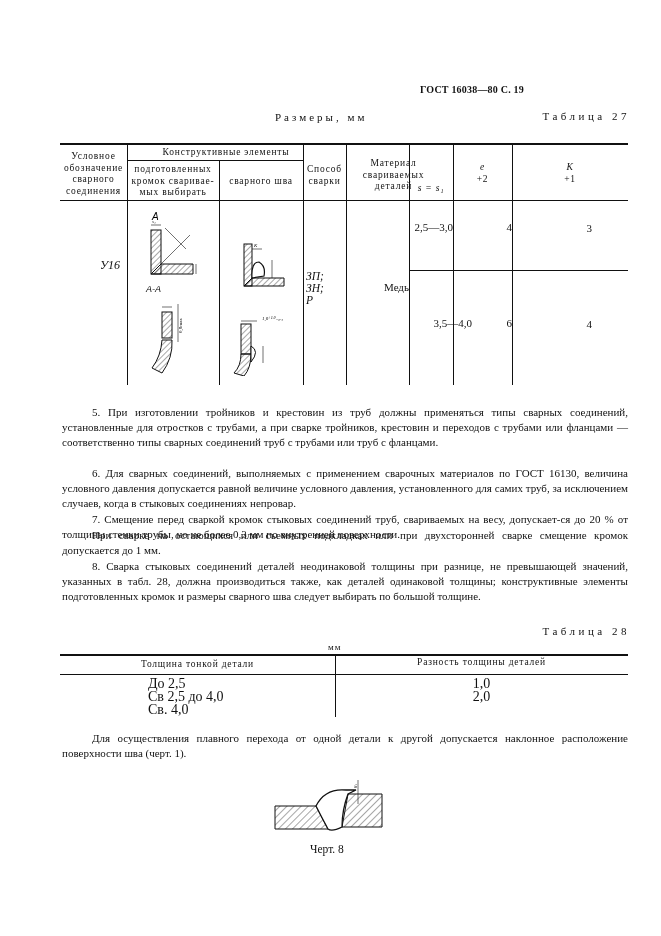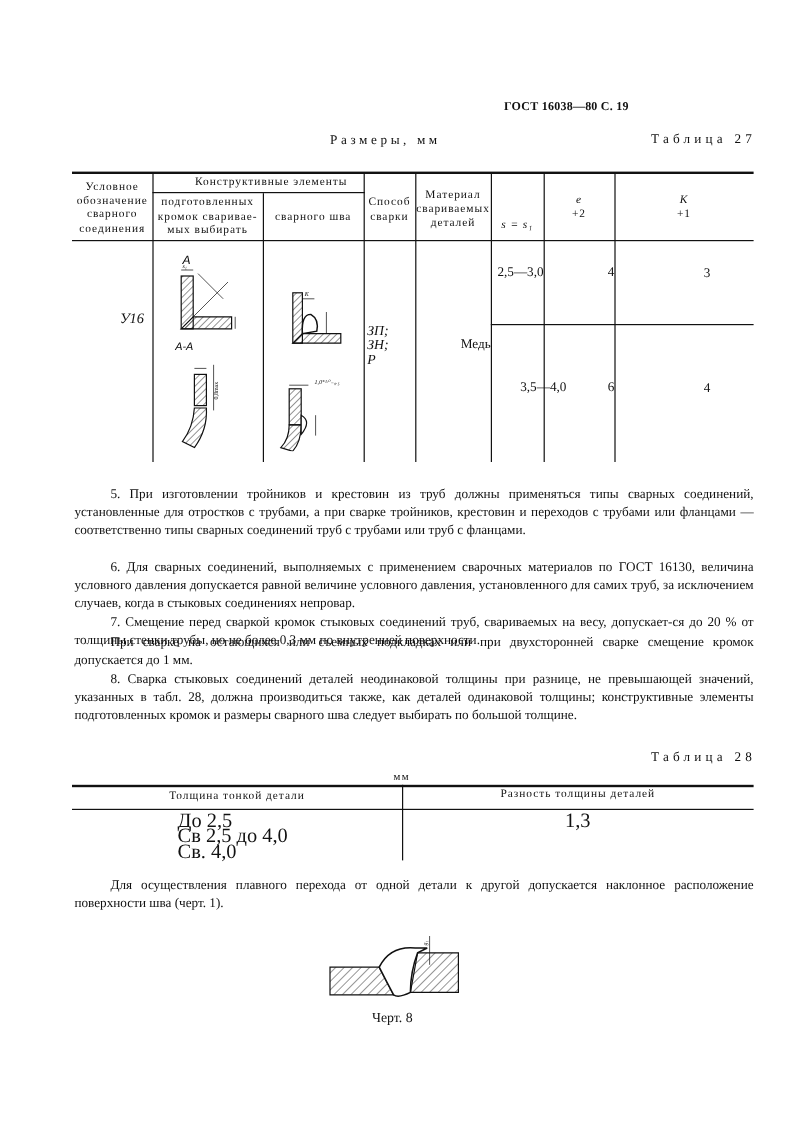--- a/index.html
+++ b/index.html
@@ -19,21 +19,21 @@
     .hl { position: absolute; background: #111; }
     .vl { position: absolute; background: #111; width: 1px; }
     .hdr { position: absolute; font-size: 9.5px; letter-spacing: 0.8px; text-align: center; line-height: 11.5px; }
     .cell { position: absolute; font-size: 11px; text-align: right; }
     .ital { font-style: italic; }
     .para {
       position: absolute; left: 62px; width: 566px; font-size: 11px; line-height: 15.2px;
       text-align: justify; text-align-last: left;
     }
     .para .ind { display: inline-block; width: 30px; }
-    .t28-row { position: absolute; font-size: 17px; line-height: 13px; }
+    .t28-row { position: absolute; font-size: 14px; line-height: 13px; }
   </style>
 </head>
 <body>
 
 <div class="abs header-title">ГОСТ 16038—80 С. 19</div>
 
 <div class="abs table-caption" style="top:110px;">Таблица 27</div>
 <div class="abs sub-caption" style="left:275px; top:111px;">Размеры, мм</div>
 
 <div>
@@ -61,21 +61,21 @@
   <div class="hdr" style="left:127px; top:164px; width:92px;">
     <div>подготовленных</div>
     <div>кромок сваривае-</div>
     <div>мых выбирать</div>
   </div>
   <div class="hdr" style="left:219px; top:176px; width:84px;">сварного шва</div>
   <div class="hdr" style="left:303px; top:164px; width:43px;">
     <div>Способ</div>
     <div>сварки</div>
   </div>
-  <div class="hdr" style="left:346px; top:158px; width:63px;">
+  <div class="hdr" style="left:362px; top:158px; width:63px;">
     <div>Материал</div>
     <div>свариваемых</div>
     <div>деталей</div>
   </div>
   <div class="hdr ital" style="left:409px; top:169px; width:44px; font-family:'Liberation Serif',serif;margin-top:14px;">s = s₁</div>
   <div class="hdr" style="left:453px; top:162px; width:59px; font-family:'Liberation Serif',serif;">
     <div class="ital">e</div>
     <div>+2</div>
   </div>
   <div class="hdr" style="left:512px; top:162px; width:116px; font-family:'Liberation Serif',serif;">
@@ -159,21 +159,22 @@
   <div class="vl" style="left:335px; top:654px; height:63px;"></div>
   <div class="hdr" style="left:60px; top:659px; width:275px;">Толщина тонкой детали</div>
   <div class="hdr" style="left:335px; top:657px; width:293px;">Разность толщины деталей</div>
 
   <div class="t28-row" style="left:148px; top:677px;">
     <div>До 2,5</div>
     <div>Св 2,5 до 4,0</div>
     <div>Св. 4,0</div>
   </div>
   <div class="t28-row" style="left:335px; top:677px; width:293px; text-align:center;">
-    <div>1,3</div>
+    <div>1,0</div>
+    <div>2,0</div>
   </div>
 </div>
 
 <div class="para" style="top:731px;"><span class="ind"></span><span>Для осуществления плавного перехода от одной детали к другой допускается наклонное расположение поверхности шва (черт. 1).</span></div>
 
 <svg class="abs" style="left:270px; top:780px;" width="120" height="55" viewBox="0 0 120 55">
   <defs>
     <pattern id="hatch3" width="5" height="5" patternUnits="userSpaceOnUse" patternTransform="rotate(45)">
       <line x1="0" y1="0" x2="0" y2="5" stroke="#222" stroke-width="0.8"></line>
     </pattern>

